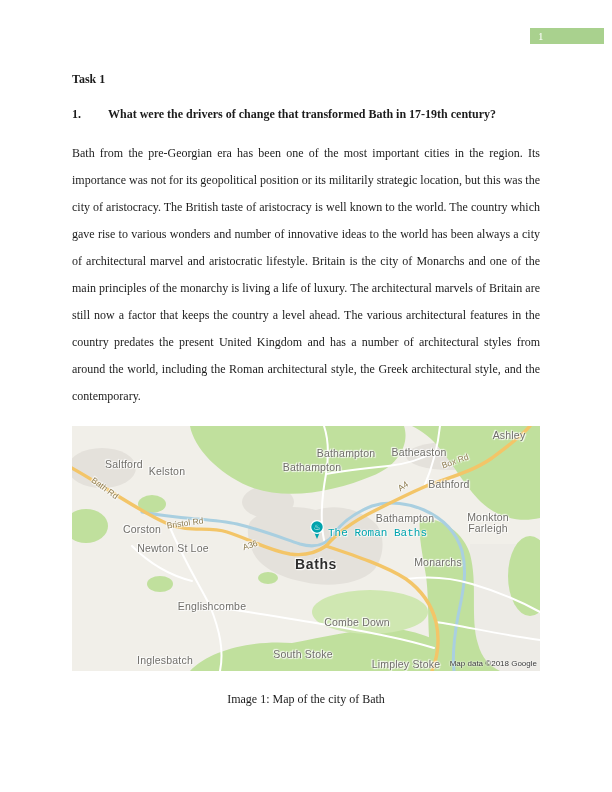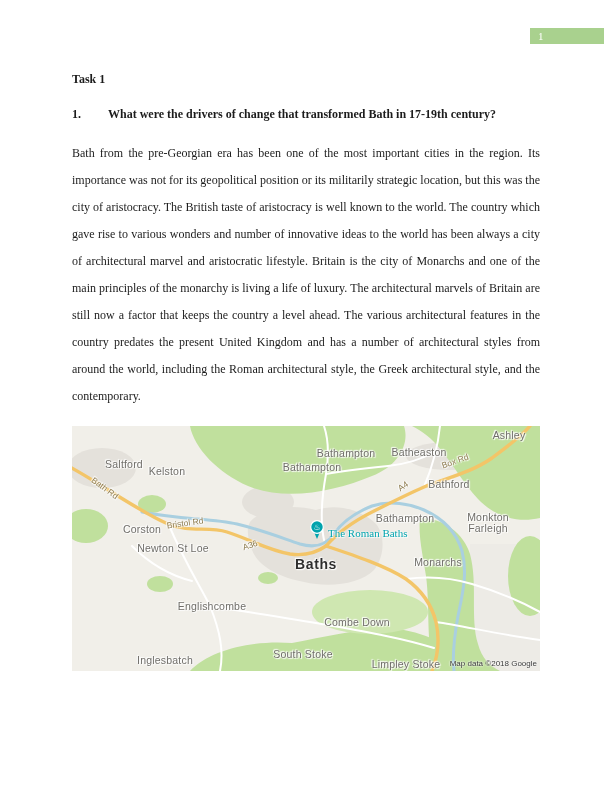--- a/index.html
+++ b/index.html
@@ -35,21 +35,21 @@
   .maplabel{
     position:absolute;font-family:"Liberation Sans",sans-serif;white-space:pre-line;
     text-align:center;pointer-events:none;
     text-shadow:0 0 2px #fff,0 0 2px #fff,1px 1px 1px #fff,-1px -1px 1px #fff;
   }
   .maplabel.town{font-size:10.5px;color:#6f6d68;letter-spacing:.2px;line-height:11px;text-align:center;}
   .maplabel.road{font-size:8.5px;color:#8e7c50;}
   .maplabel.city{font-size:14px;font-weight:bold;color:#2e2e2e;letter-spacing:.6px;}
   .poi-label{
     position:absolute;left:256px;top:107px;transform:translate(0,-50%);
-    font-family:Liberation Serif, serif;font-size:11px;color:#00a3ad;
+    font-family:Liberation Mono, monospace;font-size:11px;color:#00a3ad;
     text-shadow:0 0 2px #fff,0 0 2px #fff,1px 1px 1px #fff;white-space:nowrap;
   }
   .poi-marker{position:absolute;left:245px;top:115px;transform:translate(-50%,-100%);width:16px;height:21px;}
   .attribution{
     position:absolute;right:3px;bottom:3px;font-family:"Liberation Sans",sans-serif;
     font-size:8px;color:#3a3a3a;text-shadow:0 0 2px #fff,0 0 2px #fff;white-space:nowrap;margin-top:16px;
   }
   
   .caption{position:absolute;left:0;top:692px;width:612px;text-align:center;font-size:12px;}
 </style>
@@ -148,14 +148,15 @@
         <path d="M5 12 L11 12 L8 19 Z" fill="#00a3ad"></path>
         <circle cx="8" cy="7" r="6.3" fill="#00a3ad" stroke="#ffffff" stroke-width="1.2"></circle>
         <text x="8" y="10" font-size="8" text-anchor="middle" fill="#ffffff" font-family="Liberation Sans, sans-serif">♨</text>
       </svg>
     </div>
     <span class="poi-label">The Roman Baths</span>
 
     <span class="attribution">Map data ©2018 Google</span>
   </figure>
 
+  <div class="caption">Image 1: Map of the city of Bath</div>
 
 </div>
 
 </body></html>

